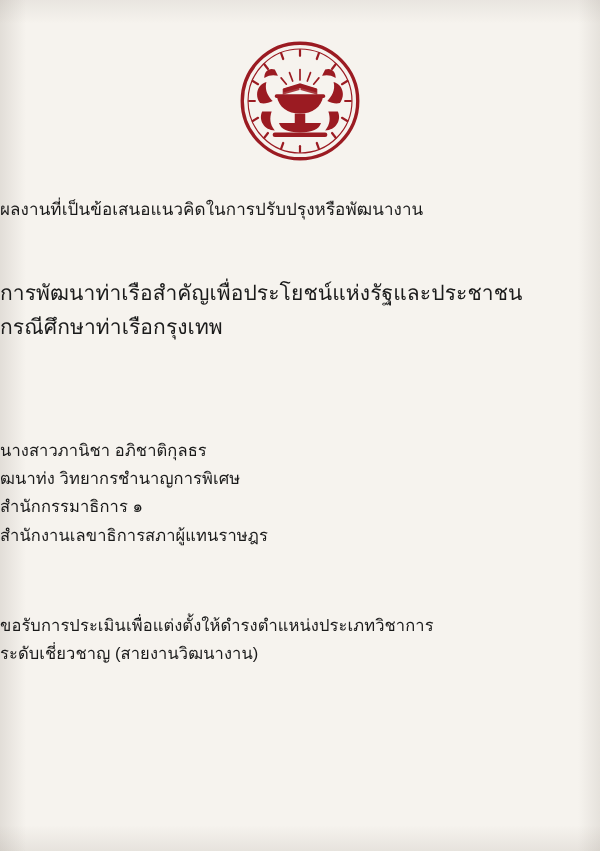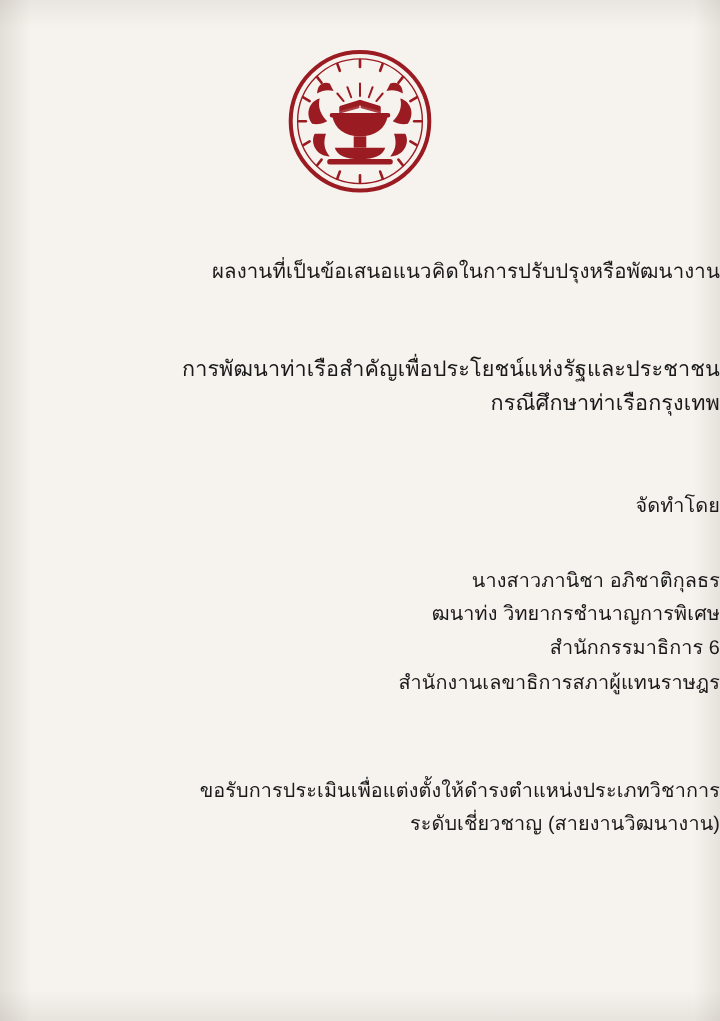--- a/index.html
+++ b/index.html
@@ -37,45 +37,45 @@
     display: flex;
     justify-content: center;
   }
   .emblem {
     width: 126px;
     height: 126px;
     display: block;
   }
   .doc-body {
     position: absolute;
-    top: 213px;
+    top: 196px;
     left: 0;
     width: 100%;
-    text-align: right;
+    text-align: left;
   }
   .line {
     font-size: 16.5px;
     line-height: 1.62;
     letter-spacing: 0.1px;
     color: #1a1a1a;
     white-space: nowrap;
   }
   .block {
     margin: 0 auto;
   }
   .gap-a { height: 22px; }
   .gap-b { height: 30px; }
   .gap-c { height: 58px; }
   .gap-d { height: 34px; }
   .gap-e { height: 62px; }
   .title-main { font-size: 17px; }
   .subject-word { font-size: 16.5px; }
-  .topic { font-size: 18px; }
+  .topic { font-size: 21px; }
   .byline { font-size: 16.5px; }
-  .author-block .line { line-height: 1.72; padding-left: 36px; }
+  .author-block .line { line-height: 1.72; }
   .purpose-block .line { line-height: 1.72; }
   .date-line { font-size: 17px; letter-spacing: 1.5px; }
 </style>
 </head>
 <body>
 
 <div class="page">
 
   <div class="emblem-wrap">
     <svg class="emblem" viewBox="0 0 120 120" aria-hidden="true">
@@ -145,28 +145,27 @@
 
     <div class="gap-b"></div>
 
     <div class="block topic-block">
       <div class="line topic">การพัฒนาท่าเรือสำคัญเพื่อประโยชน์แห่งรัฐและประชาชน</div>
       <div class="line topic">กรณีศึกษาท่าเรือกรุงเทพ</div>
     </div>
 
     <div class="gap-c"></div>
 
-    <div class="line byline">จัดทำโดย</div>
 
     <div class="gap-d"></div>
 
     <div class="block author-block">
       <div class="line">นางสาวภานิชา  อภิชาติกุลธร</div>
       <div class="line">ฒนาท่ง วิทยากรชำนาญการพิเศษ</div>
-      <div class="line">สำนักกรรมาธิการ 6</div>
+      <div class="line">สำนักกรรมาธิการ ๑</div>
       <div class="line">สำนักงานเลขาธิการสภาผู้แทนราษฎร</div>
     </div>
 
     <div class="gap-e"></div>
 
     <div class="block purpose-block">
       <div class="line">ขอรับการประเมินเพื่อแต่งตั้งให้ดำรงตำแหน่งประเภทวิชาการ</div>
       <div class="line">ระดับเชี่ยวชาญ (สายงานวิฒนางาน)</div>
     </div>
 

